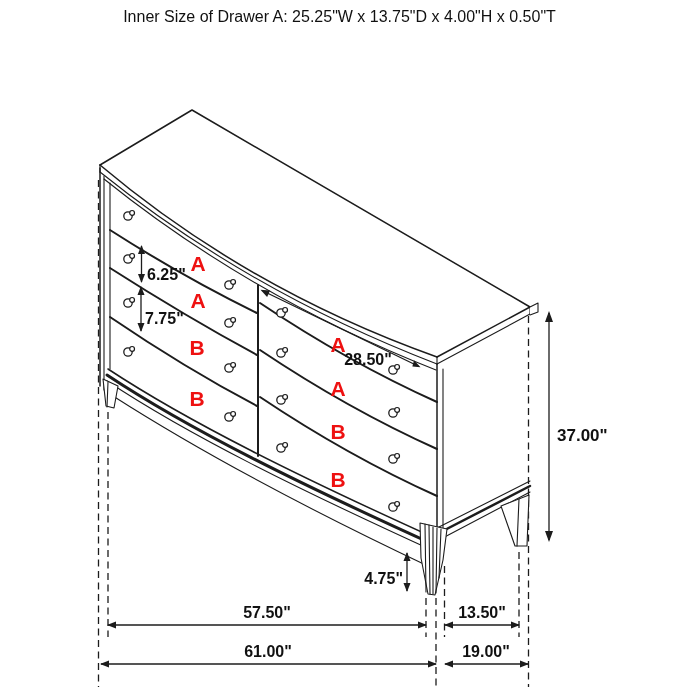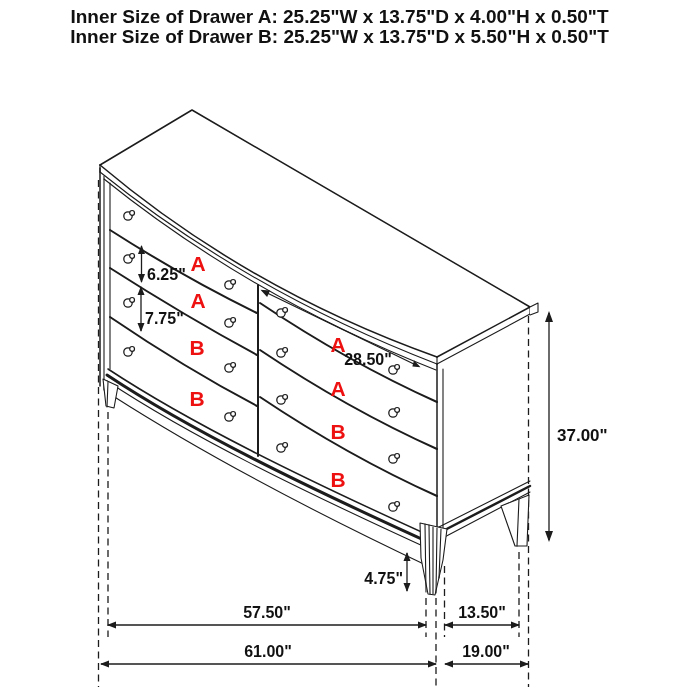--- a/index.html
+++ b/index.html
@@ -1,40 +1,39 @@
 <!DOCTYPE html>
 <html><head>
 <meta charset="utf-8">
 <style>
   html,body{margin:0;padding:0;background:#ffffff;}
   .canvas{position:relative;width:700px;height:700px;background:#ffffff;overflow:hidden;
           font-family:"Liberation Sans", sans-serif;}
   .header{position:absolute;top:7px;left:0;width:645px;text-align:center;color:#111;}
-  .header div{font-size:19px;font-weight:bold;line-height:20px;white-space:nowrap;padding-left:34px;}
+  .header div{font-size:16px;font-weight:normal;line-height:20px;white-space:nowrap;padding-left:34px;}
   svg{position:absolute;top:0;left:0;}
   .ln{stroke:#1c1c1c;fill:none;stroke-width:1.5;stroke-linecap:round;stroke-linejoin:round;}
   .thin{stroke-width:1.1;}
   .bold{stroke-width:2;}
   .thick{stroke-width:3;}
   .dash{stroke:#1c1c1c;fill:none;stroke-width:1.3;stroke-dasharray:7 4.5;}
   .dim{stroke:#1c1c1c;fill:none;stroke-width:1.3;}
   .ah{fill:#1c1c1c;stroke:none;}
   .dimtxt{font-family:"Liberation Sans",sans-serif;font-weight:bold;font-size:16px;fill:#111;}
   .dimtxt.big{font-size:17px;}
   .redlbl{font-family:"Liberation Sans",sans-serif;font-weight:bold;font-size:21px;fill:#ee1111;text-anchor:middle;}
   .whitefill{fill:#ffffff;}
 </style>
 </head>
 <body>
 
 <div class="canvas">
 
   <div class="header">
     <div>Inner Size of Drawer A: 25.25"W x 13.75"D x 4.00"H x 0.50"T</div>
-    <div>Inner Size of Drawer B: 25.25"W x 13.75"D x 5.50"H x 0.50"T</div>
   </div>
 
   <svg width="700" height="700" viewBox="0 0 700 700">
     <defs>
       <g id="knob">
         <circle cx="0" cy="0" r="4.2" fill="#ffffff" stroke="#1c1c1c" stroke-width="1.3"></circle>
         <circle cx="4.1" cy="-3.1" r="2.4" fill="#ffffff" stroke="#1c1c1c" stroke-width="1.2"></circle>
       </g>
     </defs>
 

